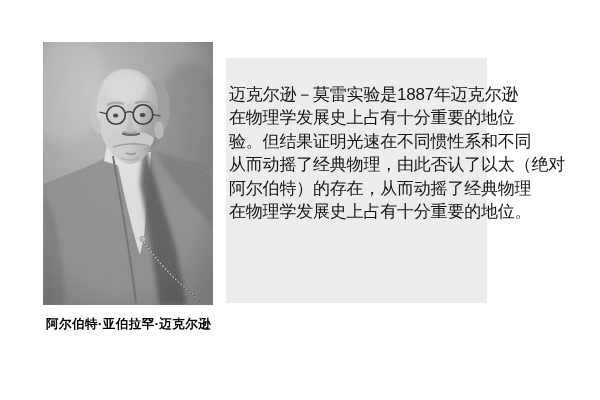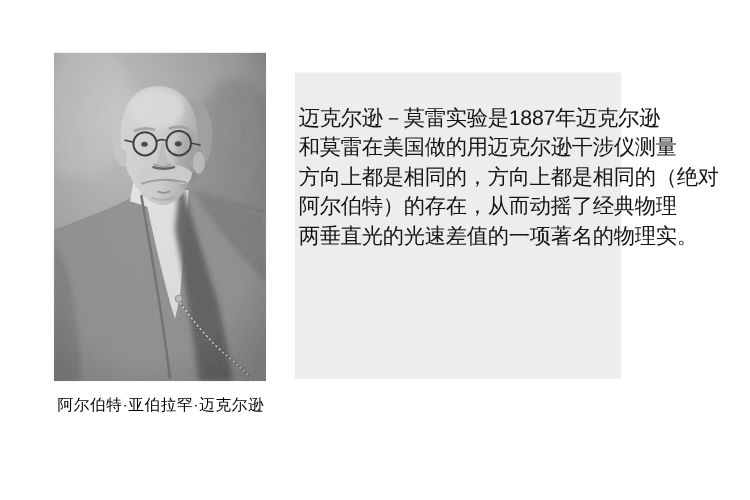--- a/index.html
+++ b/index.html
@@ -12,27 +12,27 @@
   
   .photo{
     position:absolute;left:43px;top:42px;width:170px;height:263px;
     margin:0;overflow:hidden;
   }
   .photo svg{display:block;width:170px;height:263px;}
 
   
   .caption{
     position:absolute;left:46px;top:316px;
-    font-size:12.5px;font-weight:normal;color:#000000;
+    font-size:12.5px;font-weight:bold;color:#000000;
     letter-spacing:0.5px;white-space:nowrap;
   }
 
   
   .infobox{
-    position:absolute;left:236px;top:58px;width:261px;height:245px;
+    position:absolute;left:226px;top:58px;width:261px;height:245px;
     box-sizing:border-box;background:#ededed;
     padding:25px 10px 0 3px;
   }
   .infobox p{
     margin:0;white-space:nowrap;
     font-size:17px;line-height:23.4px;color:#141414;
     letter-spacing:-0.2px;
   }
 </style>
 </head>
@@ -130,19 +130,20 @@
 
       <rect width="170" height="263" fill="url(#vignette)"></rect>
       <rect width="170" height="263" filter="url(#grain)" opacity="0.5"></rect>
     </svg>
   </figure>
 
   <div class="caption">阿尔伯特·亚伯拉罕·迈克尔逊</div>
 
   <section class="infobox">
     <p>迈克尔逊－莫雷实验是1887年迈克尔逊</p>
-    <p>和莫雷在美国做的用迈克尔逊干涉仪测量</p>
-    <p>方向上都是相同的，方向上都是相同的（绝对</p>
+    <p>在物理学发展史上占有十分重要的地位</p>
+    <p>验。但结果证明光速在不同惯性系和不同</p>
+    <p>从而动摇了经典物理，由此否认了以太（绝对</p>
     <p>阿尔伯特）的存在，从而动摇了经典物理</p>
-    <p>两垂直光的光速差值的一项著名的物理实。</p>
+    <p>在物理学发展史上占有十分重要的地位。</p>
   </section>
 
 </div>
 
 </body></html>

